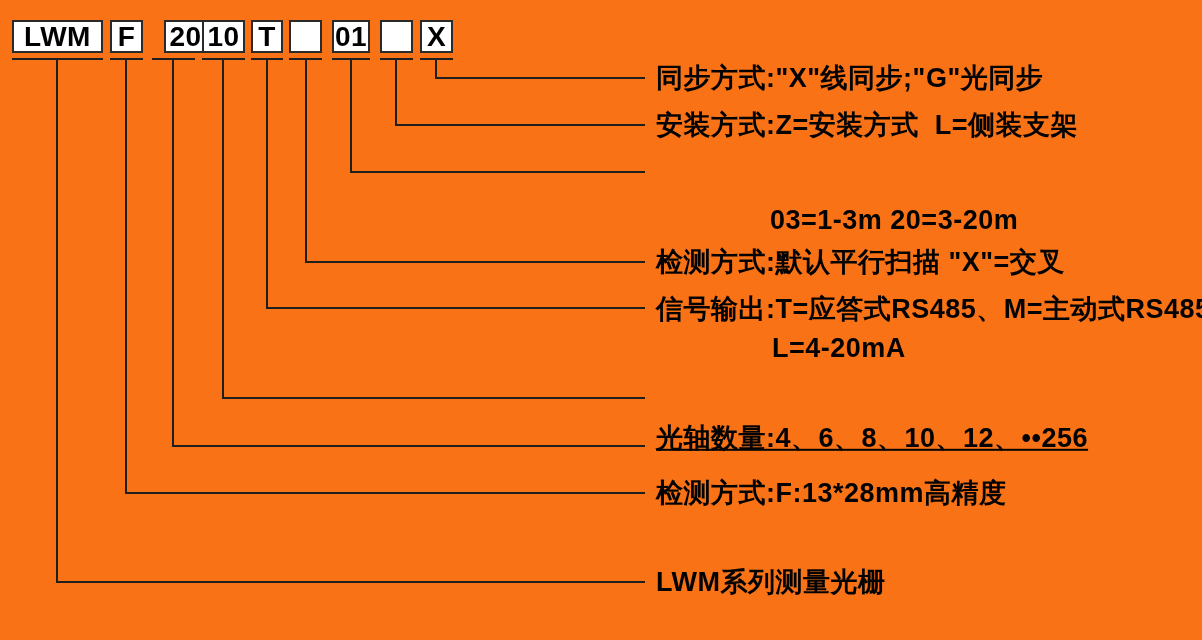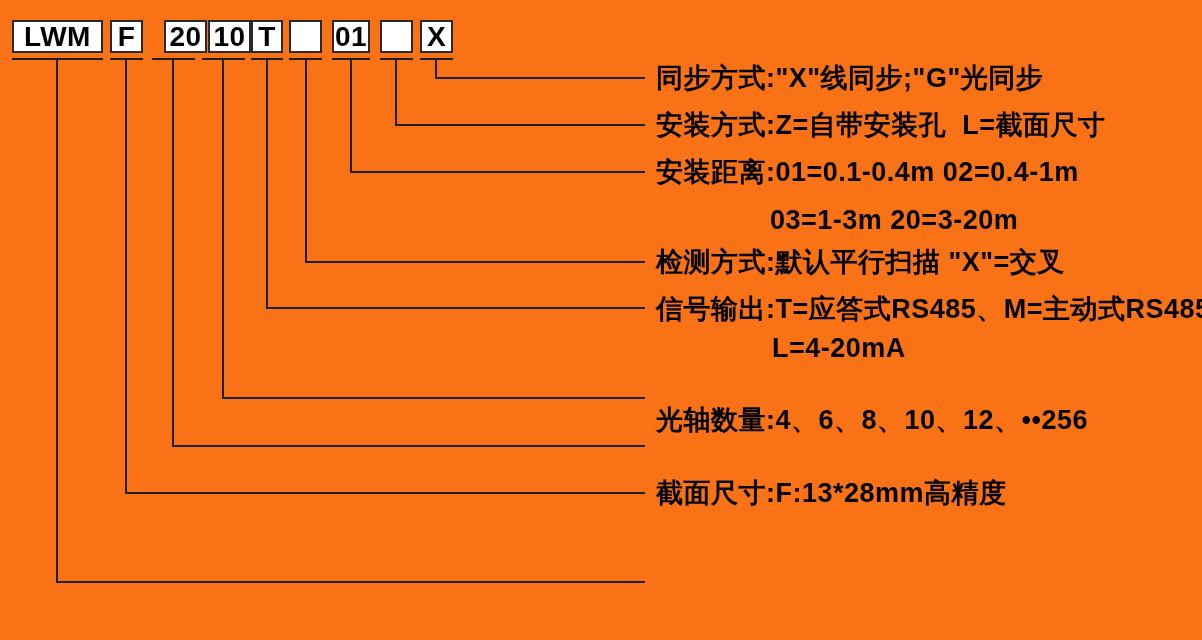--- a/index.html
+++ b/index.html
@@ -73,30 +73,30 @@
 
       <path d="M380 59 H413 M396 59 V125 H645"></path>
 
       <path d="M420 59 H453 M436 59 V78 H645"></path>
     </g>
   </svg>
 
   <div class="code-box" style="left:12px;width:91px;">LWM</div>
   <div class="code-box" style="left:110px;width:33px;">F</div>
   <div class="code-box" style="left:164px;width:43px;">20</div>
-  <div class="code-box" style="left:208px;width:43px;">10</div>
+  <div class="code-box" style="left:202px;width:43px;">10</div>
   <div class="code-box" style="left:251px;width:32px;">T</div>
   <div class="code-box" style="left:289px;width:33px;"></div>
   <div class="code-box" style="left:332px;width:38px;">01</div>
   <div class="code-box" style="left:380px;width:33px;"></div>
   <div class="code-box" style="left:420px;width:33px;">X</div>
 
   <div class="seg-label" style="left:656px;top:78px;">同步方式:"X"线同步;"G"光同步</div>
-  <div class="seg-label" style="left:656px;top:125px;">安装方式:Z=自带安装孔  L=截面尺寸</div>
-  <div class="seg-label" style="left:656px;top:172px;">安装距离:01=0.1-0.4m 02=0.4-1m</div>
+  <div class="seg-label" style="left:656px;top:125px;">安装方式:Z=安装方式  L=侧装支架</div>
   <div class="seg-label" style="left:770px;top:220px;">03=1-3m 20=3-20m</div>
   <div class="seg-label" style="left:656px;top:262px;">检测方式:默认平行扫描 "X"=交叉</div>
   <div class="seg-label" style="left:656px;top:309px;">信号输出:T=应答式RS485、M=主动式RS485</div>
   <div class="seg-label" style="left:772px;top:348px;">L=4-20mA</div>
-  <div class="seg-label" style="left:656px;top:420px;">光轴数量:4、6、8、10、12、••256</div>
-  <div class="seg-label" style="left:656px;top:493px;">截面尺寸:F:13*28mm高精度</div>
+  <div class="seg-label" style="left:656px;top:438px;text-decoration:underline;">光轴数量:4、6、8、10、12、••256</div>
+  <div class="seg-label" style="left:656px;top:493px;">检测方式:F:13*28mm高精度</div>
+  <div class="seg-label" style="left:656px;top:582px;">LWM系列测量光栅</div>
 
 </div>
 
 </body></html>

